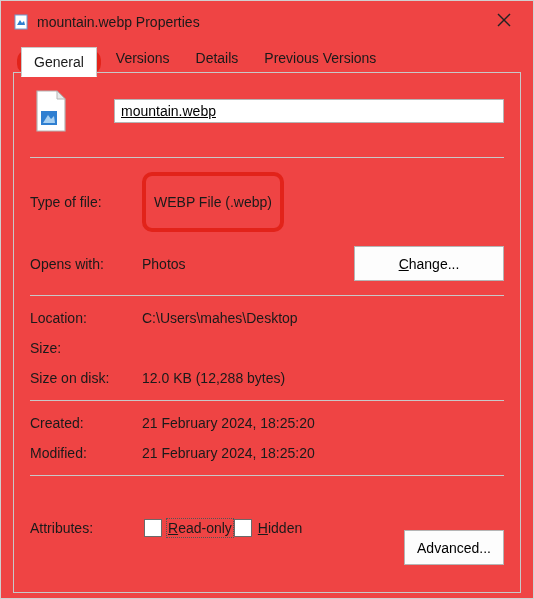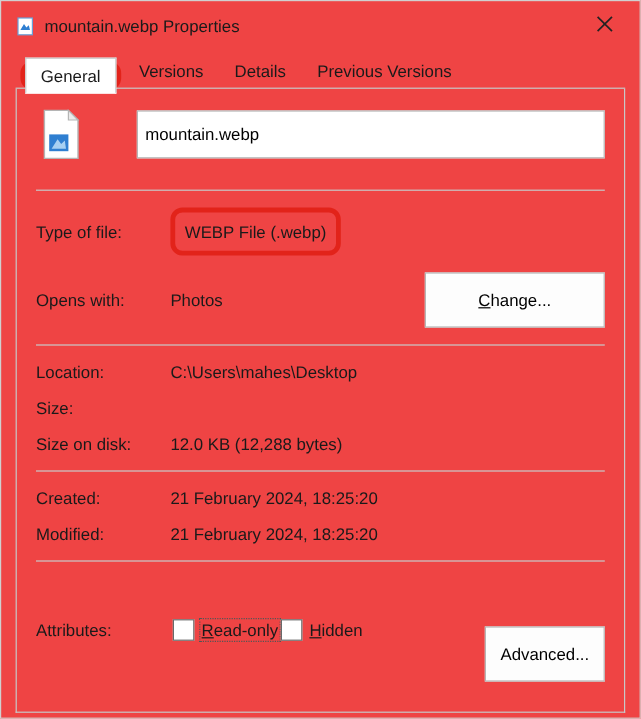--- a/index.html
+++ b/index.html
@@ -84,50 +84,51 @@
   }
   .icon-row { padding-top: 2px; padding-bottom: 14px; }
   .file-icon {
     width: 42px;
     display:flex;
     justify-content:center;
   }
   .filename-input {
     flex: 1;
     border: 1px solid #b5b5b5;
-    height: 40px;
+    height: 24px;
     padding: 2px 6px;
     font: inherit;
     margin-left: 32px;
+    text-decoration: underline;
   }
   .hr {
     border: none;
     border-top: 1px solid #c8c8c8;
     margin: 8px 0 14px 0;
   }
   .kv {
     display: flex;
     align-items: center;
     margin-bottom: 14px;
   }
   .kv .k {
     width: 112px;
     flex-shrink: 0;
   }
   .kv .v { flex: 1; }
   .highlight-val {
     border: 4px solid #e2231a;
     border-radius: 10px;
-    padding: 8px 8px;
+    padding: 18px 8px;
     display: inline-block;
   }
   .change-btn, .advanced-btn {
     border: 1px solid #b5b5b5;
     background: #fdfdfd;
-    height: 46px;
+    height: 35px;
     width: 150px;
     font: inherit;
     cursor: pointer;
     text-align: center;
   }
   .change-btn .u, .checkbox-label .u { text-decoration: underline; }
   .attr-row {
     display: flex;
     align-items: center;
     gap: 2px;

